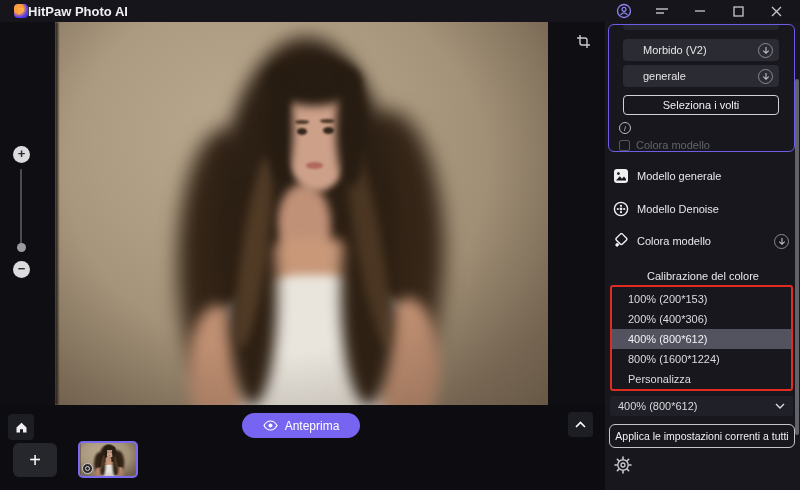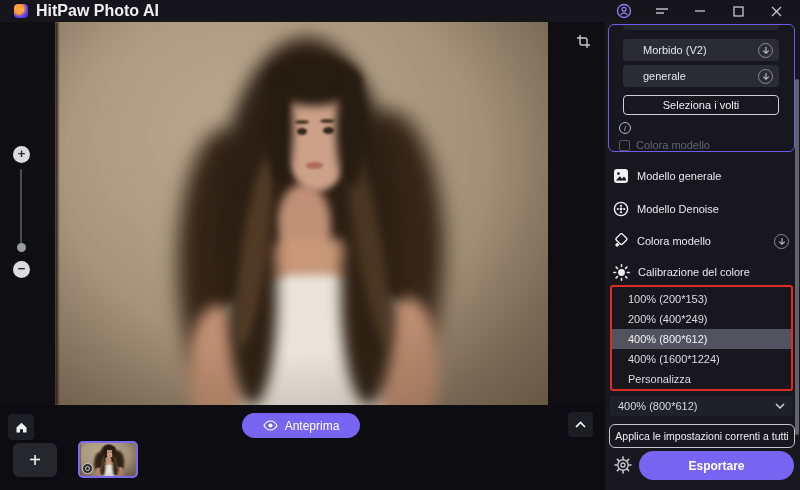--- a/index.html
+++ b/index.html
@@ -4,21 +4,21 @@
 <style>
   * { margin:0; padding:0; box-sizing:border-box; }
   html,body { width:800px; height:490px; background:#0c0c11; font-family:"Liberation Sans", sans-serif; overflow:hidden; }
   .app { position:relative; width:800px; height:490px; background:#0c0c11; color:#e6e6ea; }
 
   
   .titlebar { position:absolute; left:0; top:0; width:800px; height:22px; background:#15151b; display:flex; align-items:center; }
   .logo { width:14px; height:14px; margin-left:14px; border-radius:4px;
           background:radial-gradient(circle at 35% 35%, #ff9d3c 0 35%, #5b3df0 65%, #3a2bb8 100%);
           display:flex; align-items:center; justify-content:center; font-size:9px; font-weight:bold; color:#ffb74a; }
-  .app-title { margin-left:8px; font-size:16px; font-weight:600; color:#f0f0f3; }
+  .app-title { margin-left:0; font-size:13px; font-weight:600; color:#f0f0f3; }
   .tb-right { position:absolute; right:0; top:0; height:22px; display:flex; align-items:center; gap:22px; padding-right:16px; }
   .tb-ic { width:16px; height:16px; display:flex; align-items:center; justify-content:center; cursor:pointer; }
 
   
   .canvas { position:absolute; left:0; top:22px; width:605px; height:383px; background:#0e0e13; }
   .photo { position:absolute; left:55px; top:0; width:493px; height:383px; overflow:hidden;
            background:radial-gradient(ellipse 75% 85% at 38% 30%, #bba98f 0%, #ae9c82 40%, #9d8b72 75%, #8c7a64 100%); }
   .photo::after { content:""; position:absolute; inset:0;
            background:radial-gradient(ellipse at 45% 38%, transparent 55%, rgba(44,34,22,.38) 100%); }
   .p { position:absolute; border-radius:50%; }
@@ -85,21 +85,21 @@
                background:transparent; color:#f0f0f3; font-size:11px; display:flex; align-items:center; justify-content:center; cursor:pointer; }
   .mm-row { position:absolute; left:10px; top:97px; display:flex; align-items:center; gap:5px; font-size:11px; color:#ececf0; font-weight:600; }
   .info-ic { width:12px; height:12px; border:1px solid #b9b9c0; border-radius:50%; font-size:8px; font-weight:400; color:#b9b9c0;
              display:flex; align-items:center; justify-content:center; font-style:italic; }
   .cb-row { position:absolute; left:10px; top:114px; display:flex; align-items:center; gap:6px; font-size:11px; color:#63636c; cursor:pointer; }
   .cb-box { width:11px; height:11px; border:1px solid #55555e; border-radius:2px; }
 
   .model-row { position:absolute; left:8px; width:180px; height:20px; display:flex; align-items:center; gap:8px;
                font-size:11px; color:#e8e8ec; cursor:pointer; }
   .model-row .lbl { flex:1; }
-  .m1 { top:144px; } .m2 { top:177px; } .m3 { top:209px; } .m4 { top:240px; }
+  .m1 { top:144px; } .m2 { top:177px; } .m3 { top:209px; } .m4 { top:240px;flex-direction:column; }
   .m3 .circ-arrow { margin-right:4px; }
 
   .res-menu { position:absolute; left:5px; top:263px; width:183px; height:106px; border:2px solid #e02d24; border-radius:3px;
               background:#17171d; padding-top:2px; }
   .res-opt { height:20px; display:flex; align-items:center; padding-left:16px; font-size:11px; color:#dcdce0; cursor:pointer; }
   .res-opt.selected { background:#535360; color:#f2f2f5; }
 
   .res-select { position:absolute; left:5px; top:374px; width:183px; height:20px; background:#202028; border-radius:3px;
                 display:flex; align-items:center; padding:0 8px; font-size:11px; color:#d8d8dd; cursor:pointer; }
   .res-select .grow { flex:1; }
@@ -316,23 +316,23 @@
             <line x1="12.6" y1="12.6" x2="13.9" y2="13.9"></line>
             <line x1="3.1" y1="13.9" x2="4.4" y2="12.6"></line>
             <line x1="12.6" y1="4.4" x2="13.9" y2="3.1"></line>
           </g>
         </svg>
       <span class="lbl">Calibrazione del colore</span>
     </div>
 
     <div class="res-menu">
       <div class="res-opt">100% (200*153)</div>
-      <div class="res-opt">200% (400*249)</div>
+      <div class="res-opt">200% (400*306)</div>
       <div class="res-opt selected">400% (800*612)</div>
-      <div class="res-opt">400% (1600*1224)</div>
+      <div class="res-opt">800% (1600*1224)</div>
       <div class="res-opt">Personalizza</div>
     </div>
 
     <div class="res-select">
       <span class="grow">400% (800*612)</span>
       <svg width="10" height="6" viewBox="0 0 10 6">
           <path d="M1 1 L5 5 L9 1" fill="none" stroke="#d8d8dd" stroke-width="1.4"></path>
         </svg>
     </div>
 
@@ -347,18 +347,17 @@
             <line x1="9" y1="15" x2="9" y2="17"></line>
             <line x1="1" y1="9" x2="3" y2="9"></line>
             <line x1="15" y1="9" x2="17" y2="9"></line>
             <line x1="3.4" y1="3.4" x2="4.8" y2="4.8"></line>
             <line x1="13.2" y1="13.2" x2="14.6" y2="14.6"></line>
             <line x1="3.4" y1="14.6" x2="4.8" y2="13.2"></line>
             <line x1="13.2" y1="4.8" x2="14.6" y2="3.4"></line>
           </g>
         </svg>
     </div>
-    <div class="export-btn">Esportare</div>
 
     <div class="sb-scroll"></div>
   </div>
 
 </div>
 
 </body></html>

